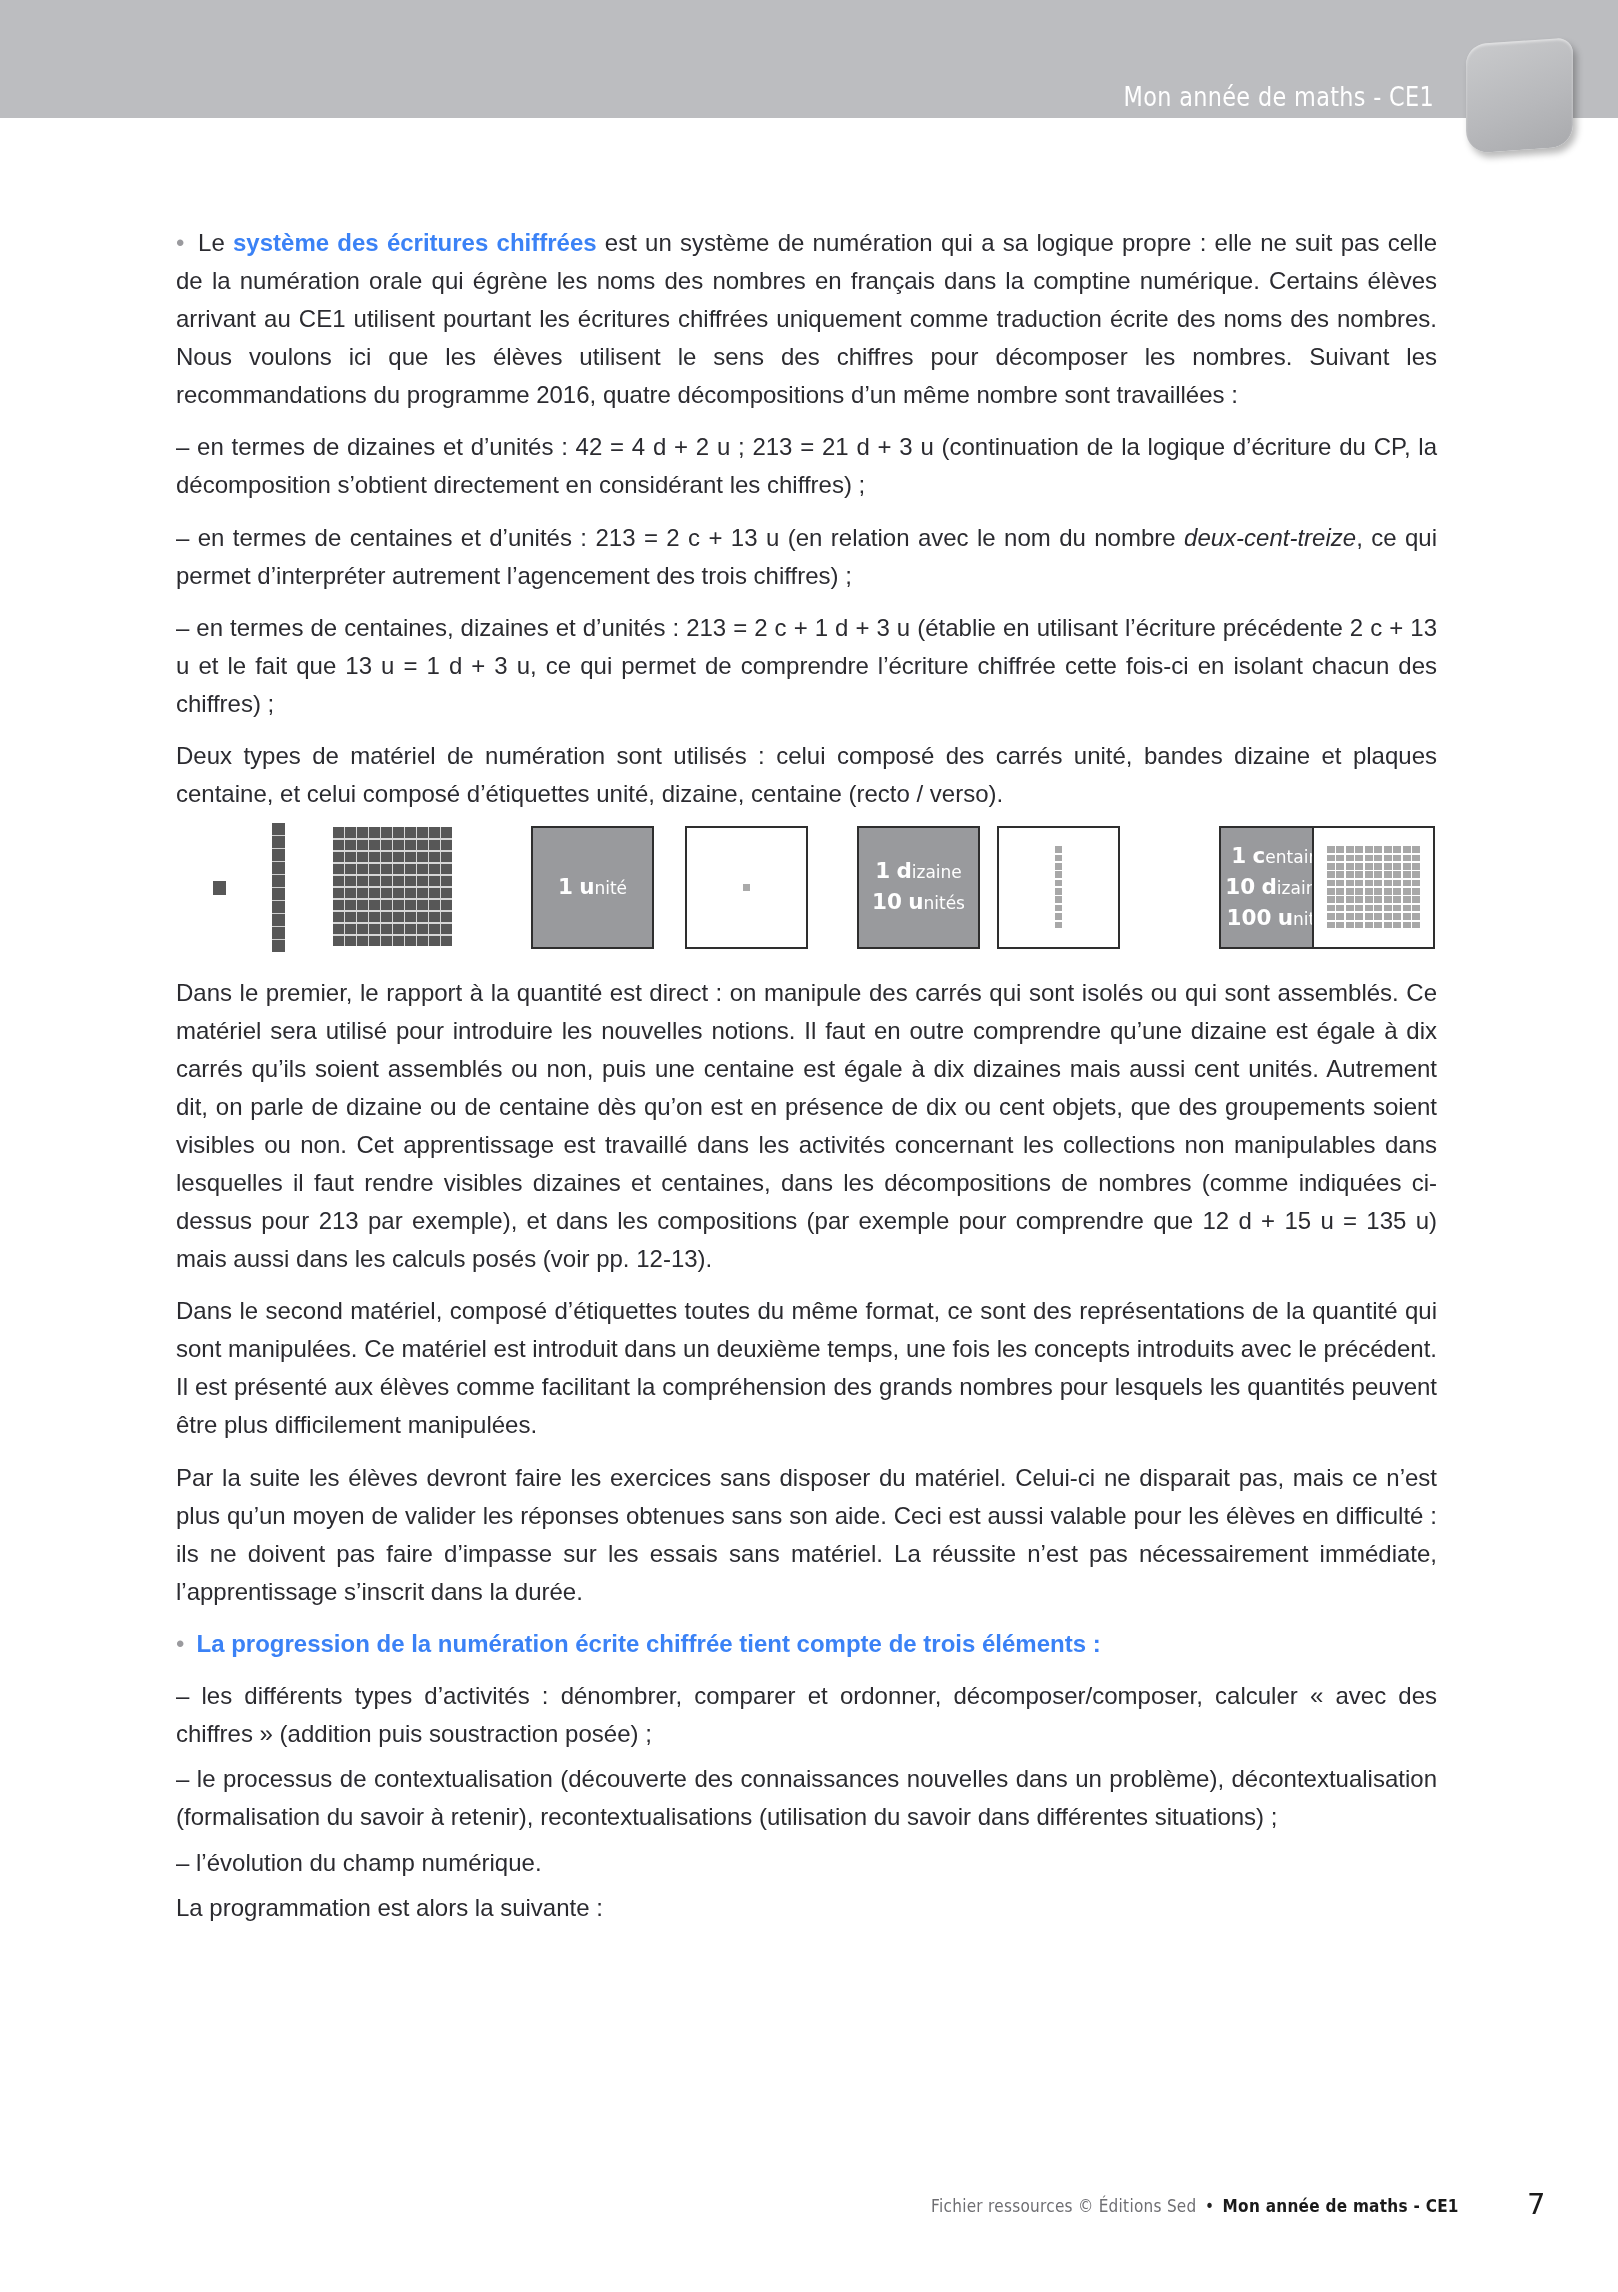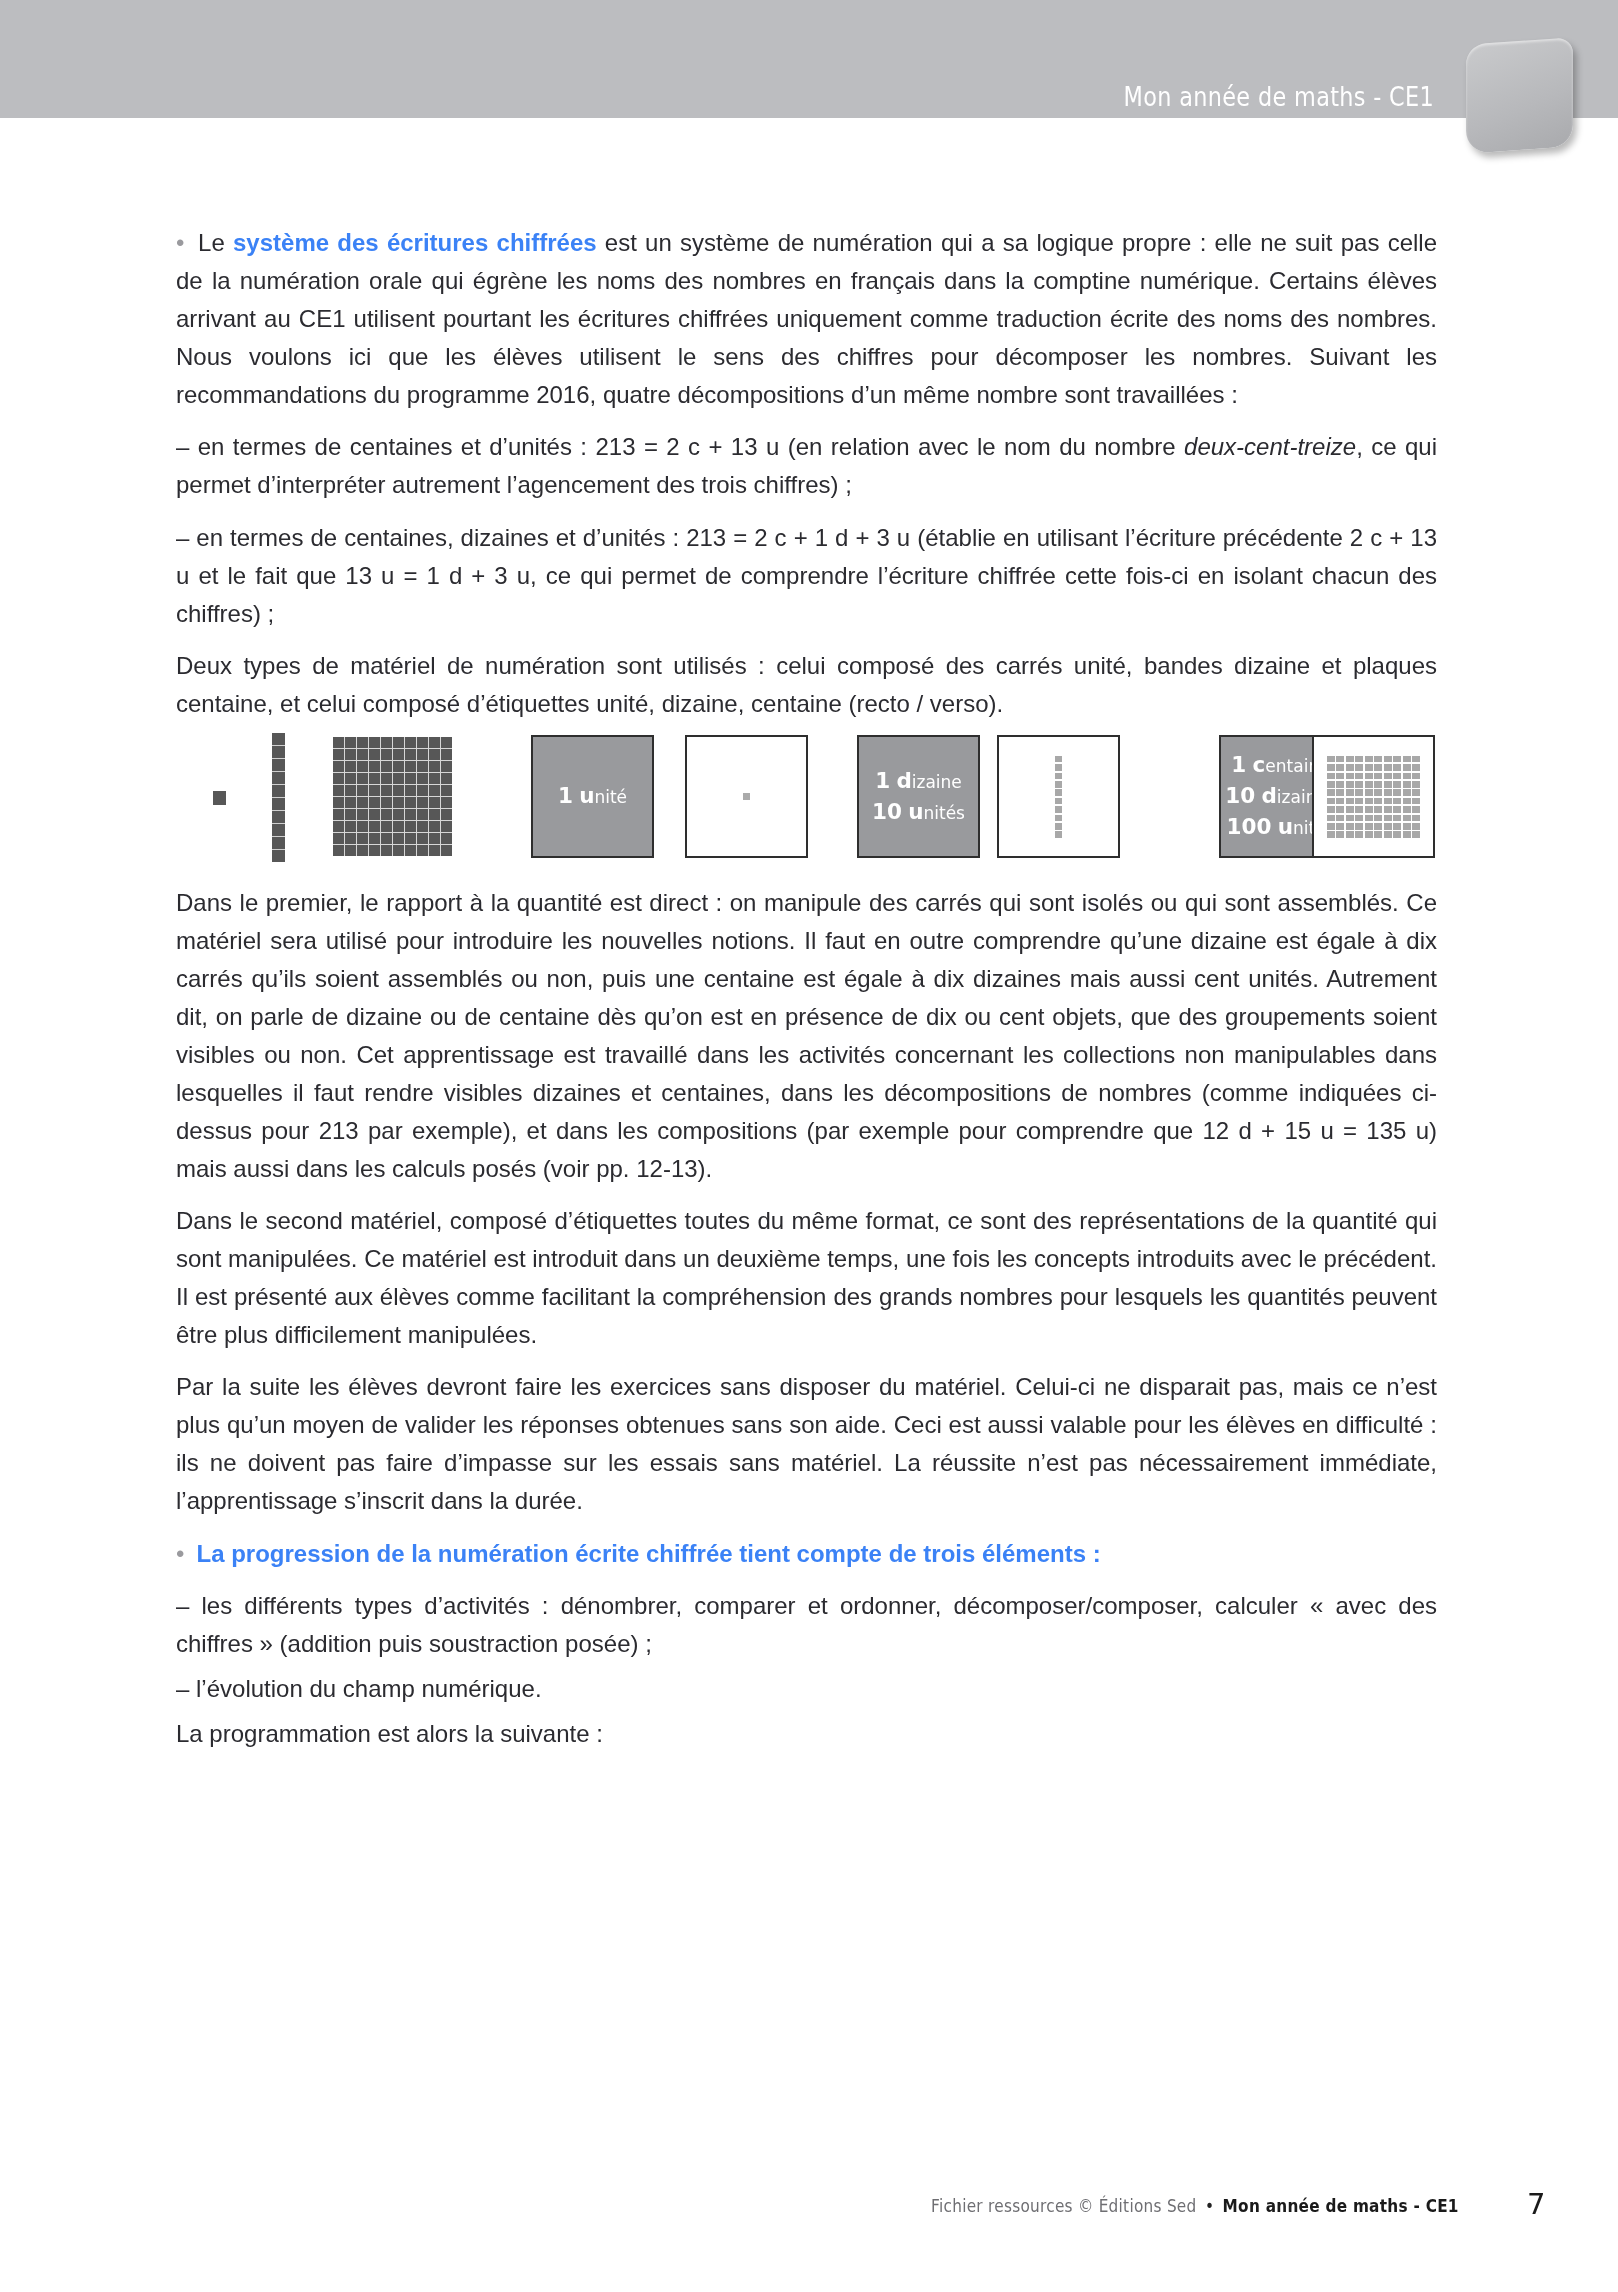--- a/index.html
+++ b/index.html
@@ -96,20 +96,21 @@
 
 <div class="content">
 
   <p class="para">
     <span class="bullet">•</span>
     <span>Le</span>
     <b>système des écritures chiffrées</b>
     <span>est un système de numération qui a sa logique propre : elle ne suit pas celle de la numération orale qui égrène les noms des nombres en français dans la comptine numérique. Certains élèves arrivant au CE1 utilisent pourtant les écritures chiffrées uniquement comme traduction écrite des noms des nombres. Nous voulons ici que les élèves utilisent le sens des chiffres pour décomposer les nombres. Suivant les recommandations du programme 2016, quatre décompositions d’un même nombre sont travaillées :</span>
   </p>
 
+  <p class="para">– en termes de dizaines et d’unités : 42 = 4 d + 2 u ; 213 = 21 d + 3 u (continuation de la logique d’écriture du CP, la décomposition s’obtient directement en considérant les chiffres) ;</p>
   <p class="para">
     <span>– en termes de centaines et d’unités : 213 = 2 c + 13 u (en relation avec le nom du nombre</span>
     <i>deux-cent-treize</i><span>, ce qui permet d’interpréter autrement l’agencement des trois chiffres) ;</span>
   </p>
   <p class="para">– en termes de centaines, dizaines et d’unités : 213 = 2 c + 1 d + 3 u (établie en utilisant l’écriture précédente 2 c + 13 u et le fait que 13 u = 1 d + 3 u, ce qui permet de comprendre l’écriture chiffrée cette fois-ci en isolant chacun des chiffres) ;</p>
 
   <p class="para">Deux types de matériel de numération sont utilisés : celui composé des carrés unité, bandes dizaine et plaques centaine, et celui composé d’étiquettes unité, dizaine, centaine (recto / verso).</p>
 
   <div class="figure">
     <div class="unit-square"></div>
@@ -391,20 +392,21 @@
   <p class="para">Dans le premier, le rapport à la quantité est direct : on manipule des carrés qui sont isolés ou qui sont assemblés. Ce matériel sera utilisé pour introduire les nouvelles notions. Il faut en outre comprendre qu’une dizaine est égale à dix carrés qu’ils soient assemblés ou non, puis une centaine est égale à dix dizaines mais aussi cent unités. Autrement dit, on parle de dizaine ou de centaine dès qu’on est en présence de dix ou cent objets, que des groupements soient visibles ou non. Cet apprentissage est travaillé dans les activités concernant les collections non manipulables dans lesquelles il faut rendre visibles dizaines et centaines, dans les décompositions de nombres (comme indiquées ci-dessus pour 213 par exemple), et dans les compositions (par exemple pour comprendre que 12 d + 15 u = 135 u) mais aussi dans les calculs posés (voir pp. 12-13).</p>
   <p class="para">Dans le second matériel, composé d’étiquettes toutes du même format, ce sont des représentations de la quantité qui sont manipulées. Ce matériel est introduit dans un deuxième temps, une fois les concepts introduits avec le précédent. Il est présenté aux élèves comme facilitant la compréhension des grands nombres pour lesquels les quantités peuvent être plus difficilement manipulées.</p>
   <p class="para">Par la suite les élèves devront faire les exercices sans disposer du matériel. Celui-ci ne disparait pas, mais ce n’est plus qu’un moyen de valider les réponses obtenues sans son aide. Ceci est aussi valable pour les élèves en difficulté : ils ne doivent pas faire d’impasse sur les essais sans matériel. La réussite n’est pas nécessairement immédiate, l’apprentissage s’inscrit dans la durée.</p>
 
   <p class="para">
     <span class="bullet">•</span>
     <b>La progression de la numération écrite chiffrée tient compte de trois éléments :</b>
   </p>
 
   <p class="para tight">– les différents types d’activités : dénombrer, comparer et ordonner, décomposer/composer, calculer « avec des chiffres » (addition puis soustraction posée) ;</p>
+  <p class="para tight">– le processus de contextualisation (découverte des connaissances nouvelles dans un problème), décontextualisation (formalisation du savoir à retenir), recontextualisations (utilisation du savoir dans différentes situations) ;</p>
   <p class="para tight">– l’évolution du champ numérique.</p>
   <p class="para">La programmation est alors la suivante :</p>
 </div>
 
 <div class="footer">
   <span>Fichier ressources © Éditions Sed</span>
   <span class="sep">•</span>
   <span class="strong">Mon année de maths - CE1</span>
 </div>
 <div class="page-number">7</div>

